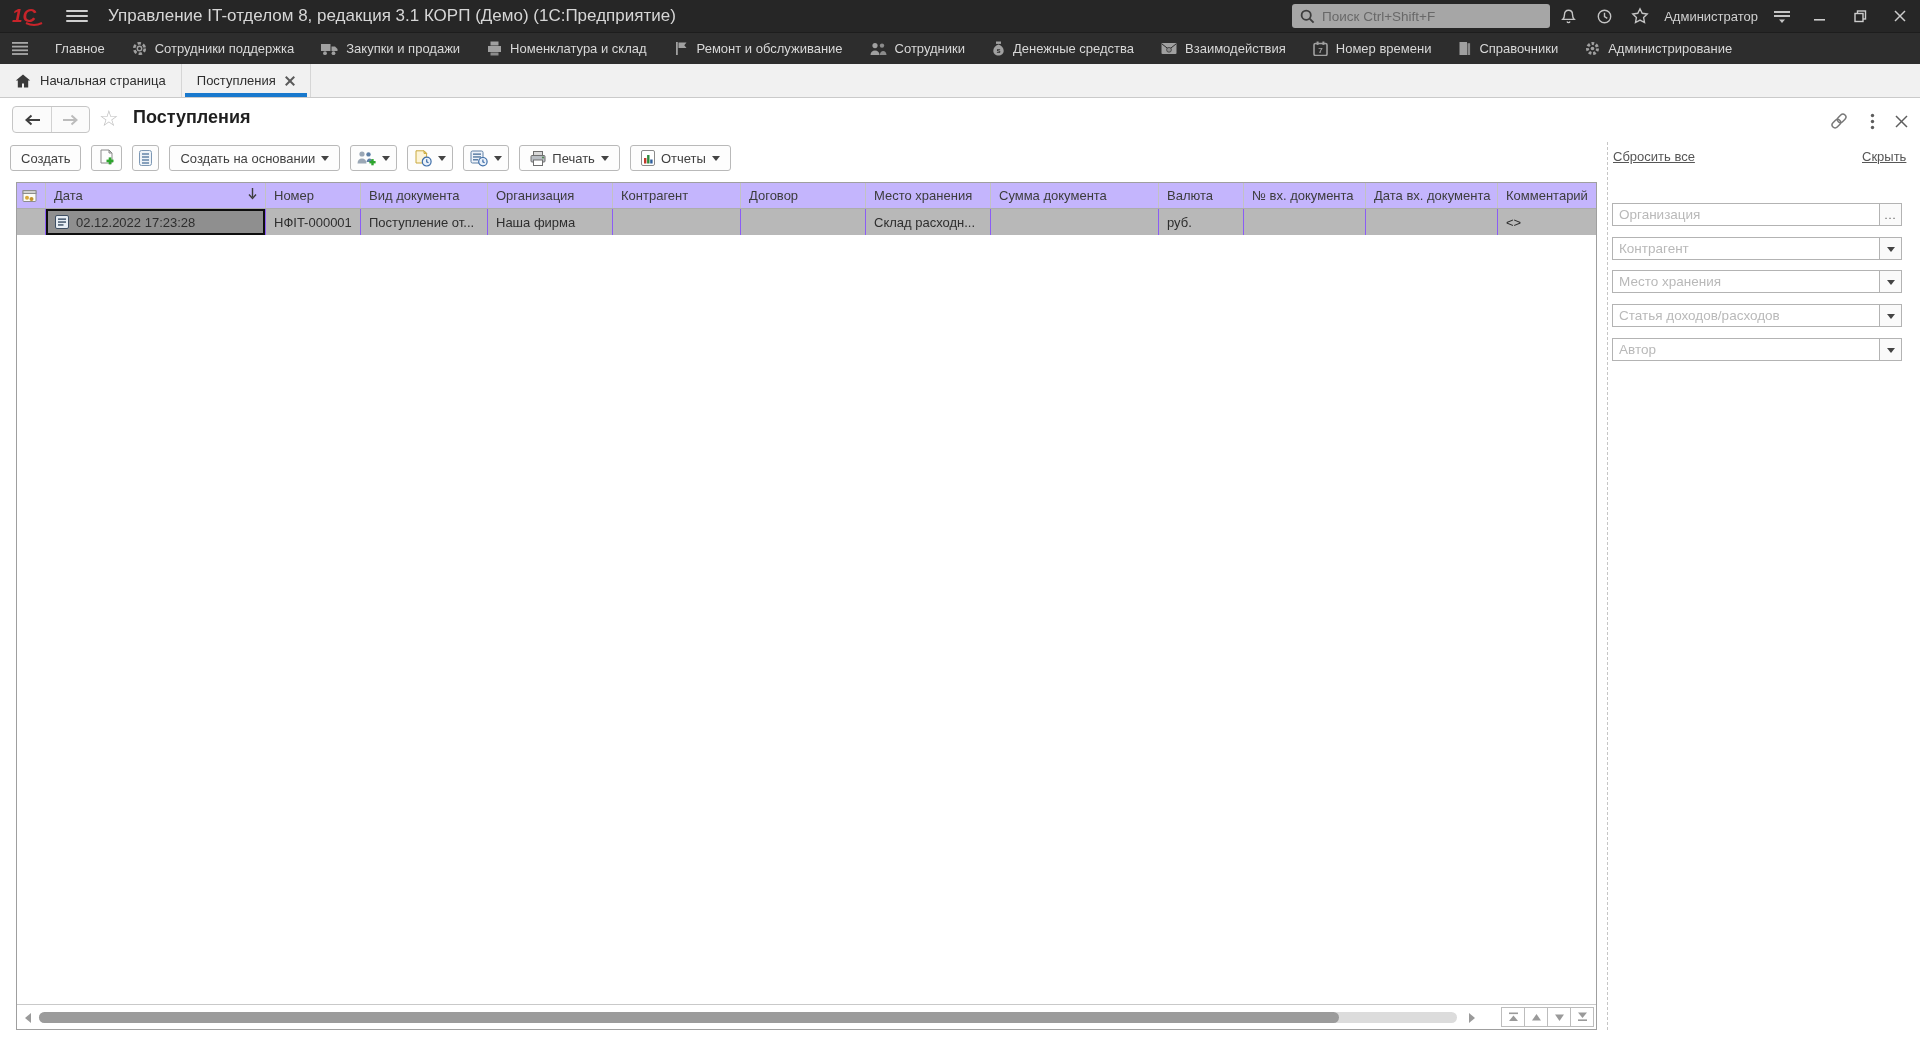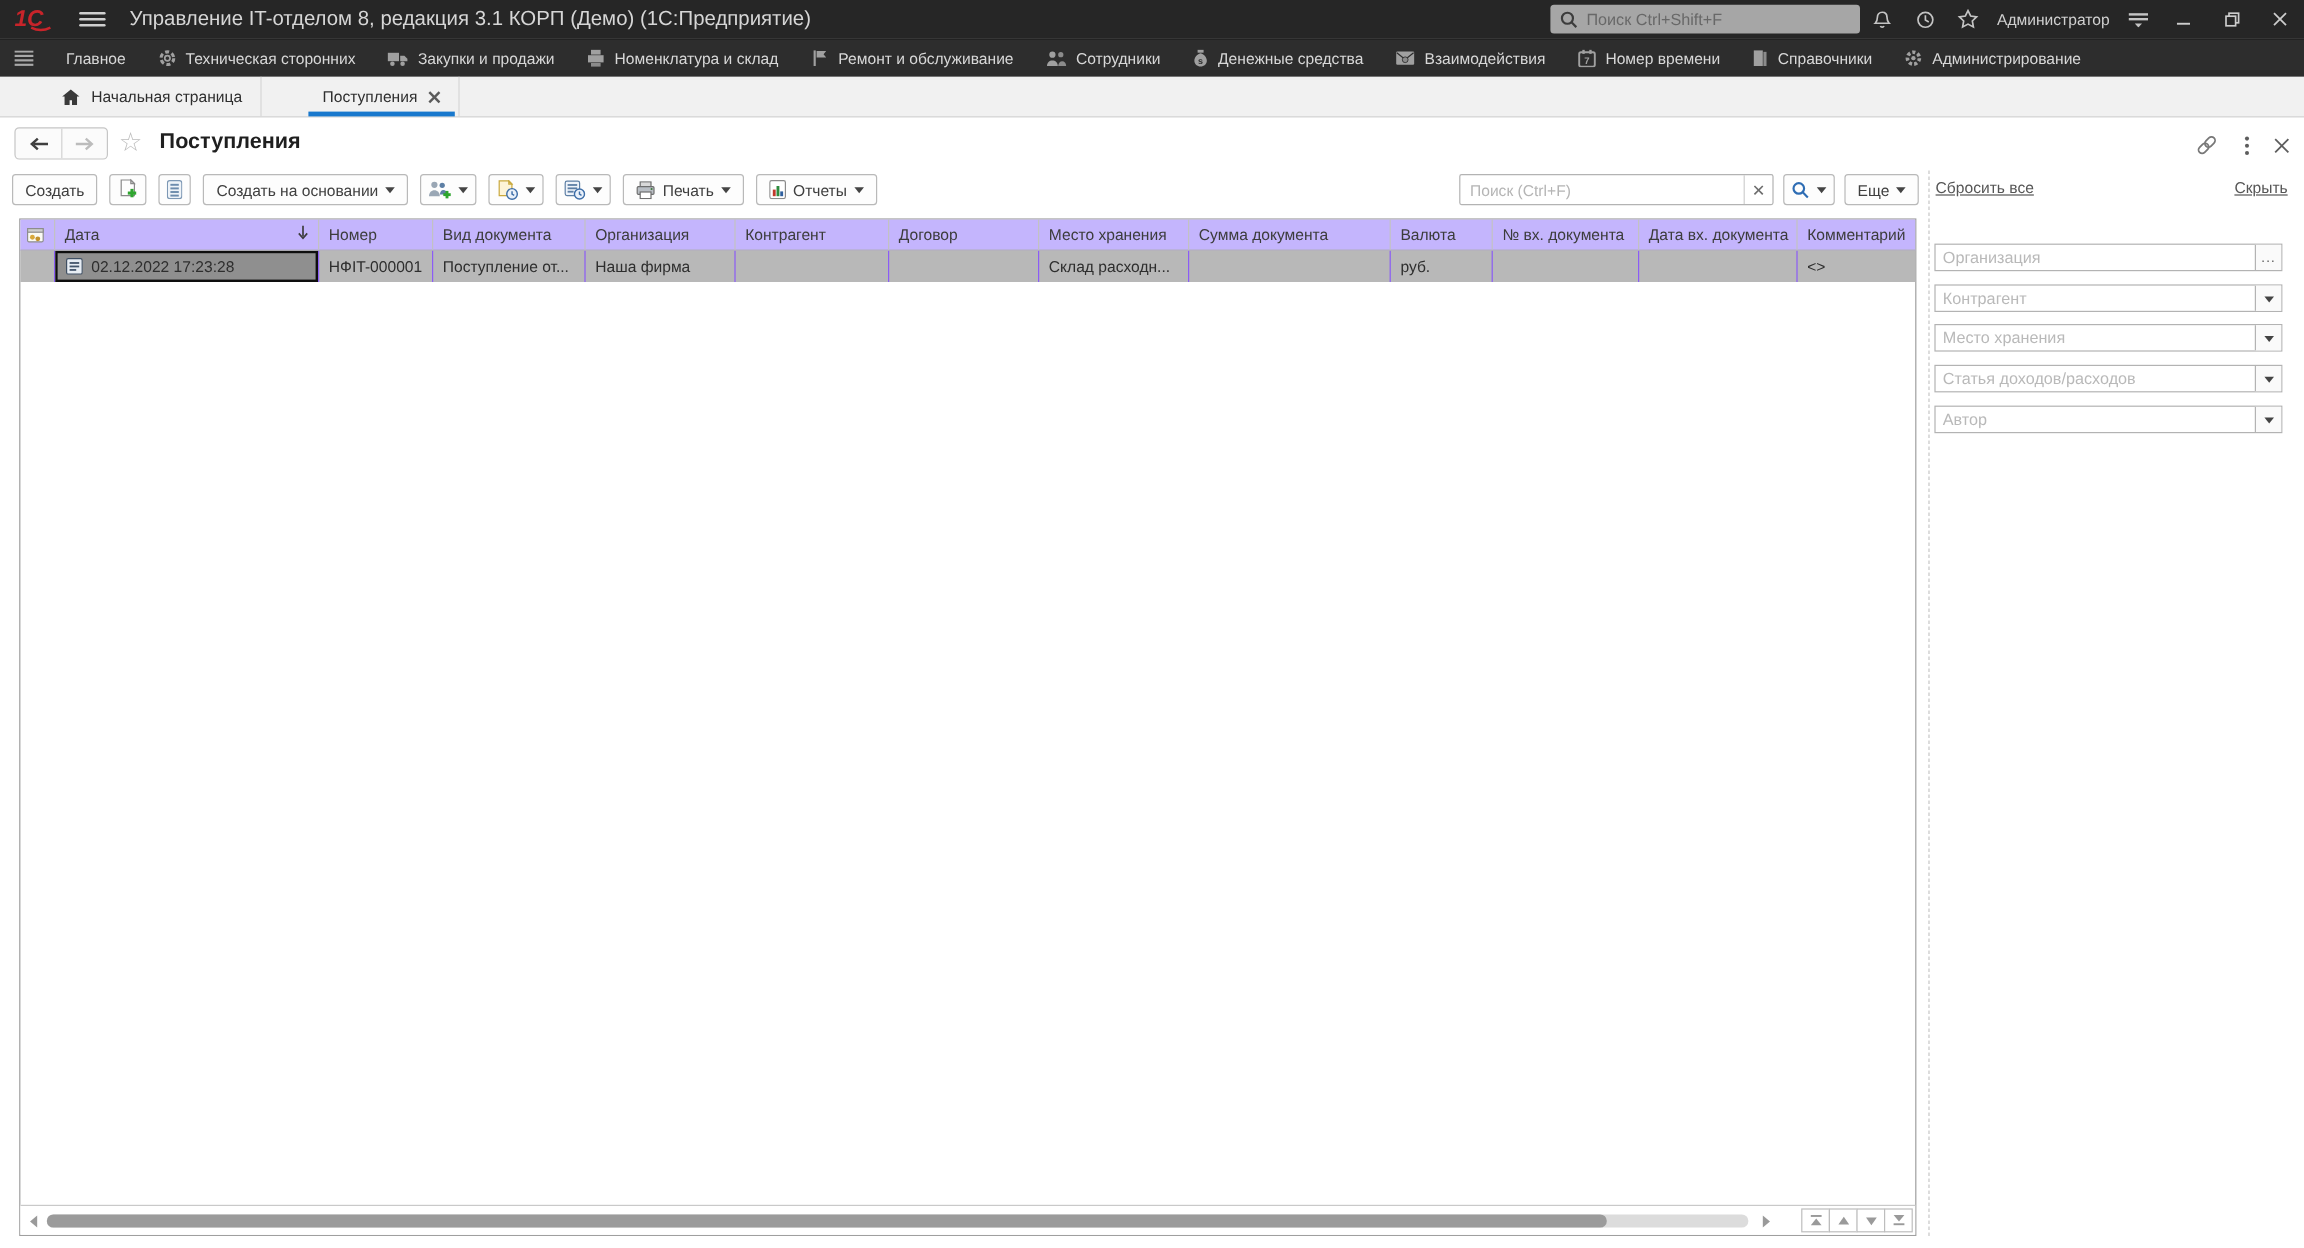--- a/index.html
+++ b/index.html
@@ -19,21 +19,21 @@
   .tb-user { color:#d0d0d0; font-size:13px; padding:0 6px; cursor:pointer; }
   .winbtn { width:40px; height:32px; display:flex; align-items:center; justify-content:center; cursor:pointer; }
 
   
   .menubar { position:absolute; top:32px; left:0; width:1920px; height:32px; background:#2d2d2d; border-top:1px solid #1d1d1d; display:flex; align-items:center; padding-left:12px; gap:27px; }
   .menu-item { display:flex; align-items:center; gap:8px; color:#d8d8d8; font-size:13px; white-space:nowrap; cursor:pointer; }
   .menu-item svg { flex:0 0 auto; }
 
   
   .tabbar { position:absolute; top:64px; left:0; width:1920px; height:34px; background:#f1f1f1; border-bottom:1px solid #cacaca; display:flex; }
-  .tab { position:relative; display:flex; align-items:center; gap:9px; padding:0 15px; font-size:13px; color:#2e2e2e; border-right:1px solid #d6d6d6; cursor:pointer; white-space:nowrap;margin-left:36px; }
+  .tab { position:relative; display:flex; align-items:center; gap:9px; padding:0 15px; font-size:13px; color:#2e2e2e; border-right:1px solid #d6d6d6; cursor:pointer; white-space:nowrap; }
   .tab .underline { position:absolute; left:3px; right:3px; bottom:0; height:4px; background:#1878cd; }
   .tab-x { width:10px; height:10px; position:relative; cursor:pointer; }
   .tab-x::before,.tab-x::after { content:""; position:absolute; left:-1px; top:4px; width:12px; height:2px; background:#5a5a5a; }
   .tab-x::before { transform:rotate(45deg); } .tab-x::after { transform:rotate(-45deg); }
 
   
   .content { position:absolute; top:98px; left:0; width:1920px; height:942px; background:#fff; }
 
   .navgroup { position:absolute; left:12px; top:8px; height:27px; display:flex; border:1px solid #c6c6c6; border-radius:4px; background:#fbfbfb; overflow:hidden; }
   .navgroup .nbtn { width:38px; display:flex; align-items:center; justify-content:center; cursor:pointer; }
@@ -160,21 +160,21 @@
       </svg>
   </div>
   <div class="menu-item">
       <span>Главное</span>
     </div>
   <div class="menu-item">
     <svg width="15" height="15">
         <circle cx="7.5" cy="7.5" r="5.3" fill="none" stroke="#a0a0a0" stroke-width="2.6" stroke-dasharray="3.4 2.2"></circle>
         <circle cx="7.5" cy="7.5" r="2.2" fill="none" stroke="#a0a0a0" stroke-width="1.4"></circle>
       </svg>
-    <span>Техническая сторонних</span>
+    <span>Сотрудники поддержка</span>
   </div>
   <div class="menu-item">
     <svg width="17" height="14">
         <rect x="0" y="2" width="9.5" height="7" fill="#a0a0a0"></rect>
         <path d="M10.5 4.5h3.5l2.5 2.5v2h-6z" fill="#a0a0a0"></path>
         <circle cx="4" cy="11.2" r="1.9" fill="#a0a0a0"></circle>
         <circle cx="12.5" cy="11.2" r="1.9" fill="#a0a0a0"></circle>
       </svg>
     <span>Закупки и продажи</span>
   </div>
@@ -369,42 +369,20 @@
           <rect x="0.5" y="0.5" width="13" height="15" rx="1.5" fill="#fff" stroke="#8a8a8a"></rect>
           <rect x="3" y="8" width="2.4" height="5.5" fill="#c0392b"></rect>
           <rect x="6.1" y="5" width="2.4" height="8.5" fill="#2e8b3e"></rect>
           <rect x="9.2" y="9.5" width="2.4" height="4" fill="#2e5f9e"></rect>
         </svg>
       <span>Отчеты</span>
         <span class="caret"></span>
     </div>
   </div>
 
-  <div class="search-cluster">
-    <div class="q-input">
-      <span class="ph">Поиск (Ctrl+F)</span>
-      <span class="q-clear">
-        <svg width="9" height="9" stroke="#6e6e6e" stroke-width="1.4">
-            <line x1="1" y1="1" x2="8" y2="8"></line>
-            <line x1="8" y1="1" x2="1" y2="8"></line>
-          </svg>
-      </span>
-    </div>
-    <div class="btn icon">
-      <svg width="15" height="15">
-          <circle cx="6" cy="6" r="4.4" fill="none" stroke="#2e6db4" stroke-width="1.8"></circle>
-          <line x1="9.3" y1="9.3" x2="13.5" y2="13.5" stroke="#2e6db4" stroke-width="1.8"></line>
-        </svg>
-      <span class="caret"></span>
-    </div>
-    <div class="btn">
-        <span>Еще</span>
-        <span class="caret"></span>
-      </div>
-  </div>
 
   <span class="link" style="left:1613px">Сбросить все</span>
   <span class="link" style="left:1862px">Скрыть</span>
 
   <div class="grid">
     <div class="thead">
       <div class="th" style="width:29px; padding:0 5px;">
         <svg width="16" height="14">
             <rect x="1" y="1.5" width="13" height="11" rx="1" fill="#fbfbf4" stroke="#8d8d8d"></rect>
             <rect x="1" y="1.5" width="13" height="3" fill="#cfcfcf" stroke="#8d8d8d"></rect>

